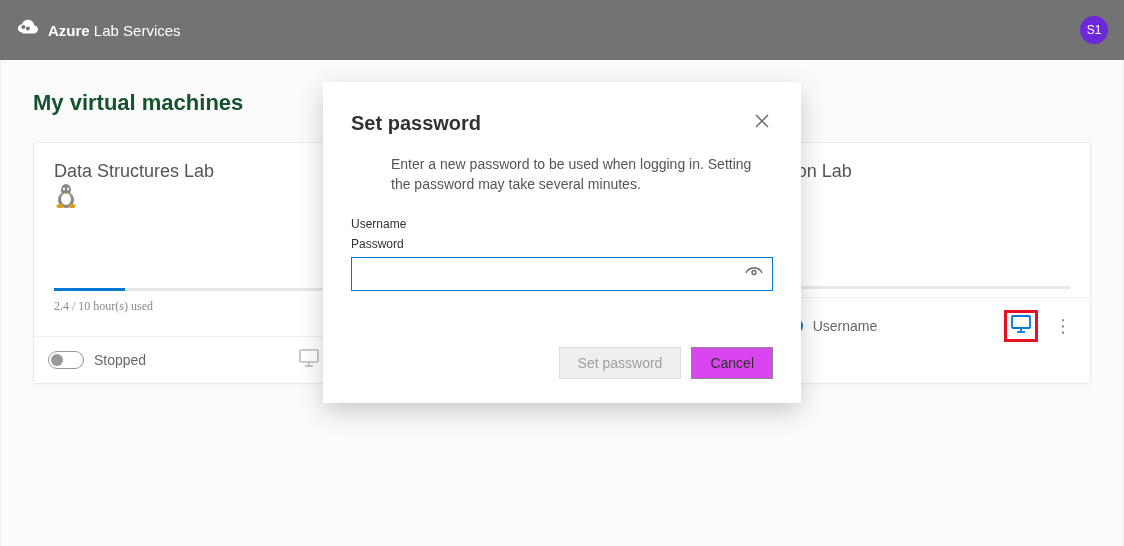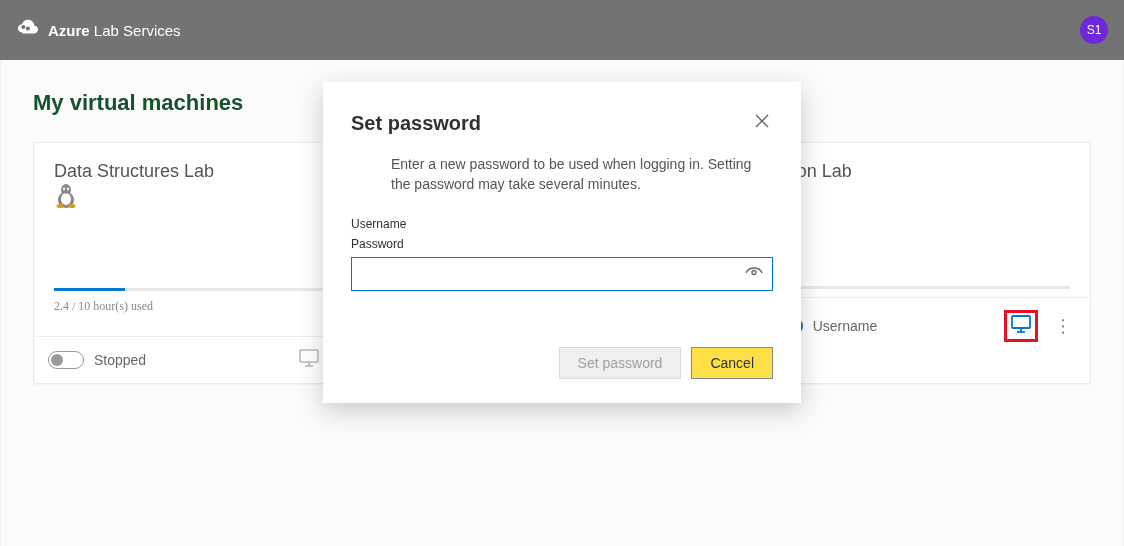--- a/index.html
+++ b/index.html
@@ -148,21 +148,21 @@
     }
     .eye-icon {
       position: absolute; right: 10px; top: 50%; transform: translateY(-50%);
       color: #666; cursor: pointer;
     }
     .modal-actions {
       display: flex; justify-content: flex-end; gap: 10px;
     }
     .btn {
       height: 32px; padding: 0 18px; font-size: 14px;
-      border: 1px solid #8a8886; background: #fde047; cursor: pointer;
+      border: 1px solid #8a8886; background: #d946ef; cursor: pointer;
       color: #323130;
     }
     .btn.primary-disabled {
       background: #efefef; border-color: #dcdcdc; color: #a19f9d; cursor: default;
     }
   </style>
 </head>
 <body>
 
 <div class="topbar">

